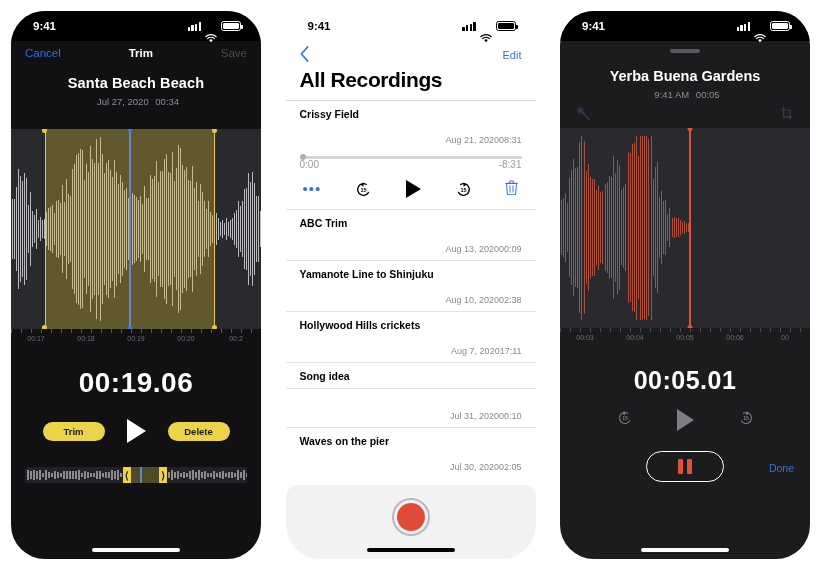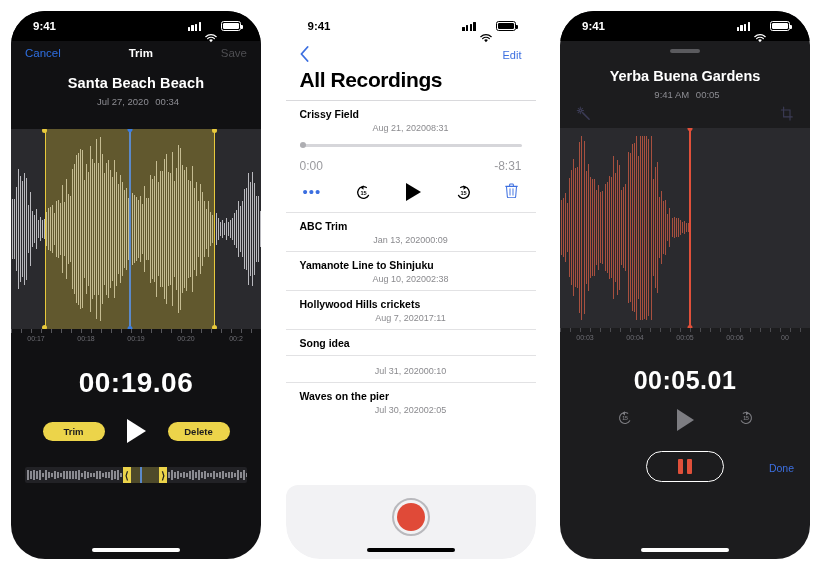--- a/index.html
+++ b/index.html
@@ -79,28 +79,28 @@
 
   
   .p2 .topbar { display:flex; align-items:center; justify-content:space-between; padding:4px 14px 0 14px; height:24px; }
   .p2 .backchev { color:#3c6fe0; font-size:17px; line-height:1; font-weight:300; }
   .p2 .edit { color:#3c6fe0; font-size:11px; }
   .p2 .pagetitle { font-size:21px; font-weight:bold; color:#000000; padding:3px 14px 8px 14px; letter-spacing:-.4px; }
   .listwrap { height:371px; overflow:hidden; }
   .lrow { padding:7px 14px 6px 14px; border-top:1px solid #e2e2e4; }
   .lrow.first { border-top:1px solid #d9d9dc; }
   .lname { font-size:10.5px; font-weight:bold; color:#000000; }
-  .lmeta { display:flex; justify-content:center; align-items:baseline; margin-top:3px; }
+  .lmeta { display:flex; justify-content:flex-end; align-items:baseline; margin-top:15px; }
   .ldate { font-size:9px; color:#8a8a8e; }
   .ldur  { font-size:9px; color:#8a8a8e; }
   .expanded { padding-bottom:10px; }
   .progwrap { margin-top:11px; position:relative; }
   .progbar { height:2.5px; background:#d6d6da; border-radius:2px; position:relative; }
   .progknob { position:absolute; left:0; top:-1.8px; width:6px; height:6px; border-radius:50%; background:#aeaeb2; }
-  .progtimes { display:flex; justify-content:space-between; margin-top:12px; font-size:12px; color:#9a9a9e; }
+  .progtimes { display:flex; justify-content:space-between; margin-top:0; font-size:10px; color:#9a9a9e; }
   .playrow { display:flex; align-items:center; justify-content:space-between; margin-top:10px; padding:0 3px; }
   .dots { color:#3c6fe0; font-size:15px; letter-spacing:1px; line-height:.5; }
   .skipicon { width:17px; height:17px; position:relative; color:#000000; }
   .playbig { width:0; height:0; border-left:15px solid #000000; border-top:9px solid transparent; border-bottom:9px solid transparent; }
   .trash { color:#3c6fe0; }
   .recdock { position:absolute; left:0; right:0; bottom:0; height:74px; background:#f2f2f4; border-radius:12px 12px 34px 34px; display:flex; align-items:flex-start; justify-content:center; padding-top:13px; }
   .recbtn-outer { width:38px; height:38px; border-radius:50%; border:2px solid #b9b9bd; display:flex; align-items:center; justify-content:center; }
   .recbtn-inner { width:28px; height:28px; border-radius:50%; background:#e04a38; }
   .grabber { width:30px; height:3.5px; border-radius:2px; background:#5a5a5e; margin:8px auto 0 auto; }
   .p3 .rec-title { text-align:center; color:#ffffff; font-size:14.5px; font-weight:bold; margin-top:15px; }
@@ -508,21 +508,21 @@
                 <path d="M5.4 6.2v6.8M8.6 6.2v6.8" stroke="#3c6fe0" stroke-width="1" stroke-linecap="round"></path>
               </svg>
           </span>
         </div>
       </div>
 
       <div id="list-items">
           <div class="lrow">
             <div class="lname">ABC Trim</div>
             <div class="lmeta">
-              <span class="ldate">Jan 13, 2020</span>
+              <span class="ldate">Aug 13, 2020</span>
               <span class="ldur">00:09</span>
             </div>
           </div>
           <div class="lrow">
             <div class="lname">Yamanote Line to Shinjuku</div>
             <div class="lmeta">
               <span class="ldate">Aug 10, 2020</span>
               <span class="ldur">02:38</span>
             </div>
           </div>

